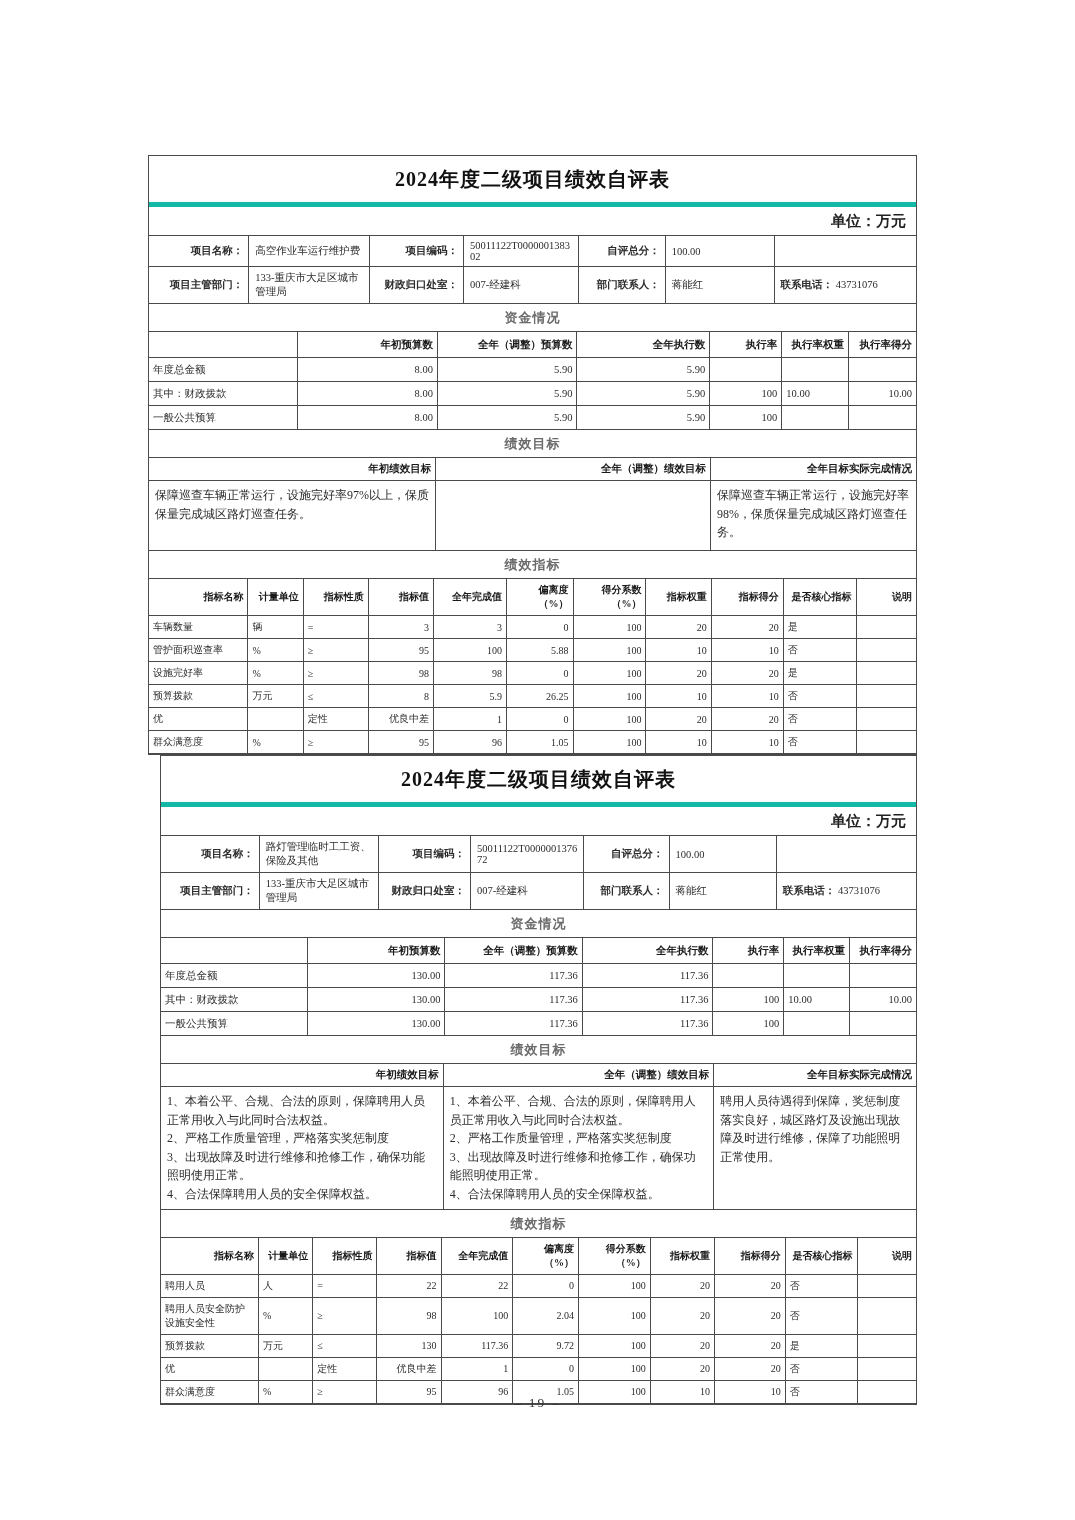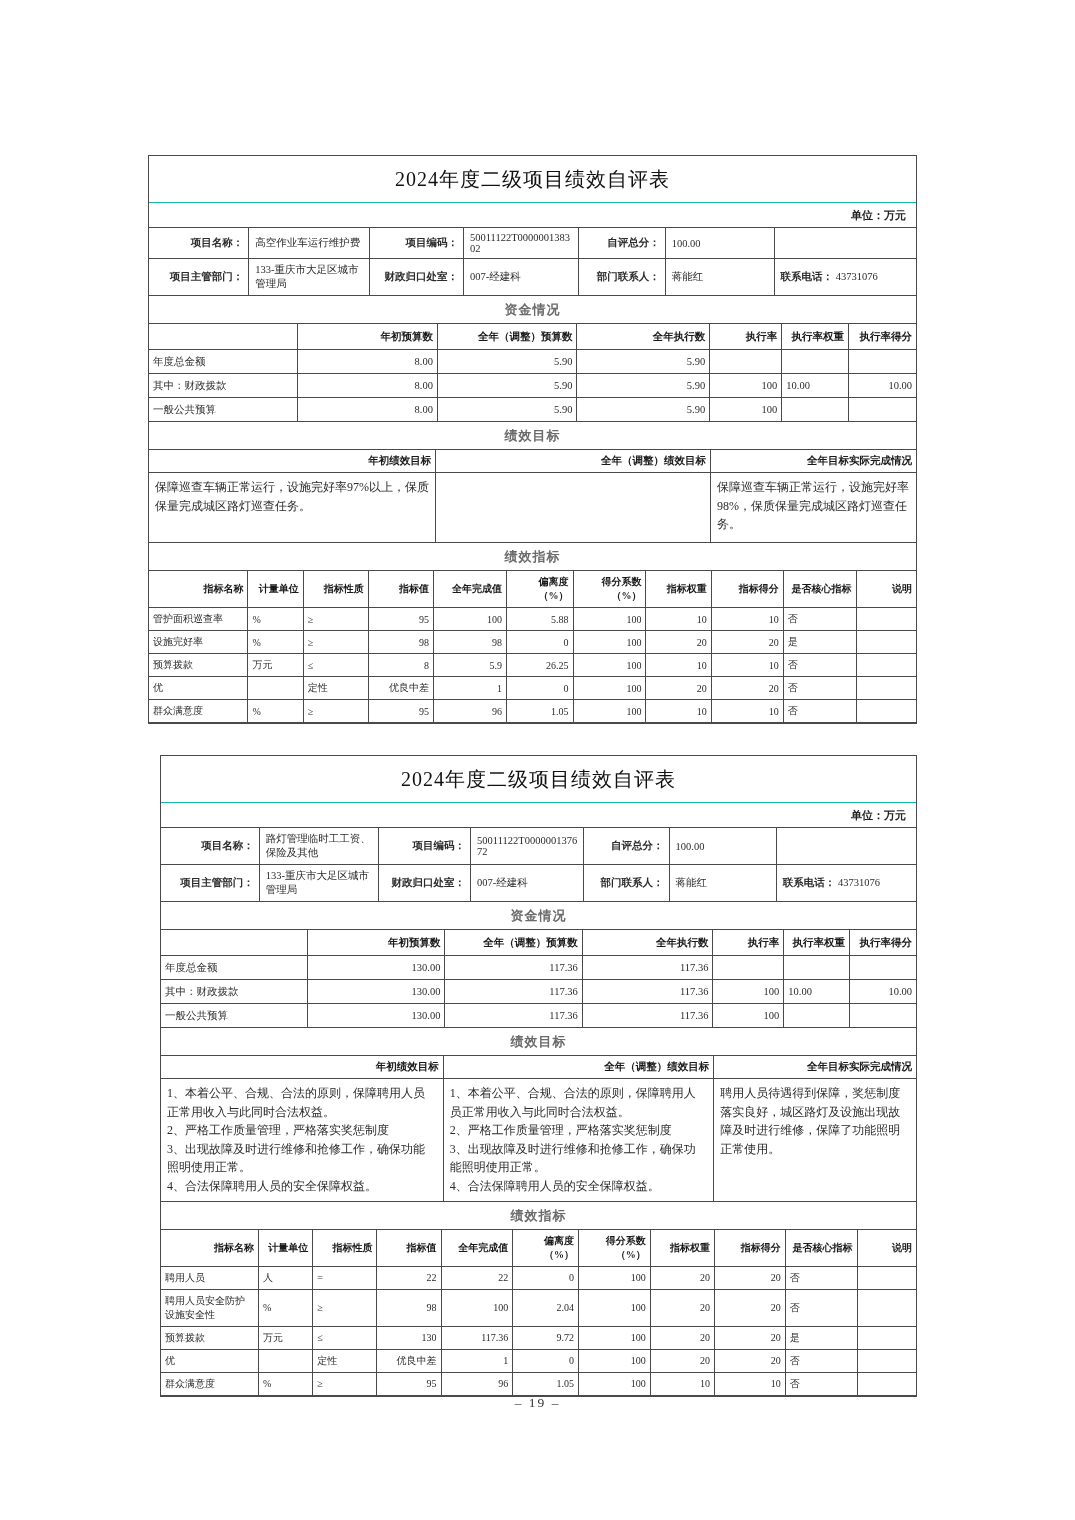--- a/index.html
+++ b/index.html
@@ -15,29 +15,29 @@
     position: absolute;
     border: 1.5px solid #4a4a4a;
     background: #fff;
   }
   #sheet1 { left: 148px; top: 155px; width: 769px; }
   #sheet2 { left: 160px; top: 755px; width: 757px; }
 
   .title-row {
     text-align: center;
     font-size: 20px;
-    font-weight: normal;
+    font-weight: bold;
     color: #111;
     padding: 10px 0 9px 0;
-    border-bottom: 1px solid #14b8a6;
+    border-bottom: 5px solid #14b8a6;
     letter-spacing: 1px;
   }
   .unit-row {
     text-align: right;
-    font-size: 11px;
+    font-size: 15px;
     font-weight: bold;
     color: #222;
     padding: 5px 10px 4px 0;
   }
   .band {
     text-align: center;
     font-size: 13px;
     font-weight: bold;
     color: #6b6b6b;
     padding: 5px 0 4px 0;
@@ -245,20 +245,33 @@
         <th>偏离度（%）</th>
         <th>得分系数（%）</th>
         <th>指标权重</th>
         <th>指标得分</th>
         <th>是否核心指标</th>
         <th>说明</th>
       </tr>
     </thead>
     <tbody>
         <tr>
+          <td>车辆数量</td>
+          <td>辆</td>
+          <td>=</td>
+          <td>3</td>
+          <td>3</td>
+          <td>0</td>
+          <td>100</td>
+          <td>20</td>
+          <td>20</td>
+          <td>是</td>
+          <td></td>
+        </tr>
+        <tr>
           <td>管护面积巡查率</td>
           <td>%</td>
           <td>≥</td>
           <td>95</td>
           <td>100</td>
           <td>5.88</td>
           <td>100</td>
           <td>10</td>
           <td>10</td>
           <td>否</td>

